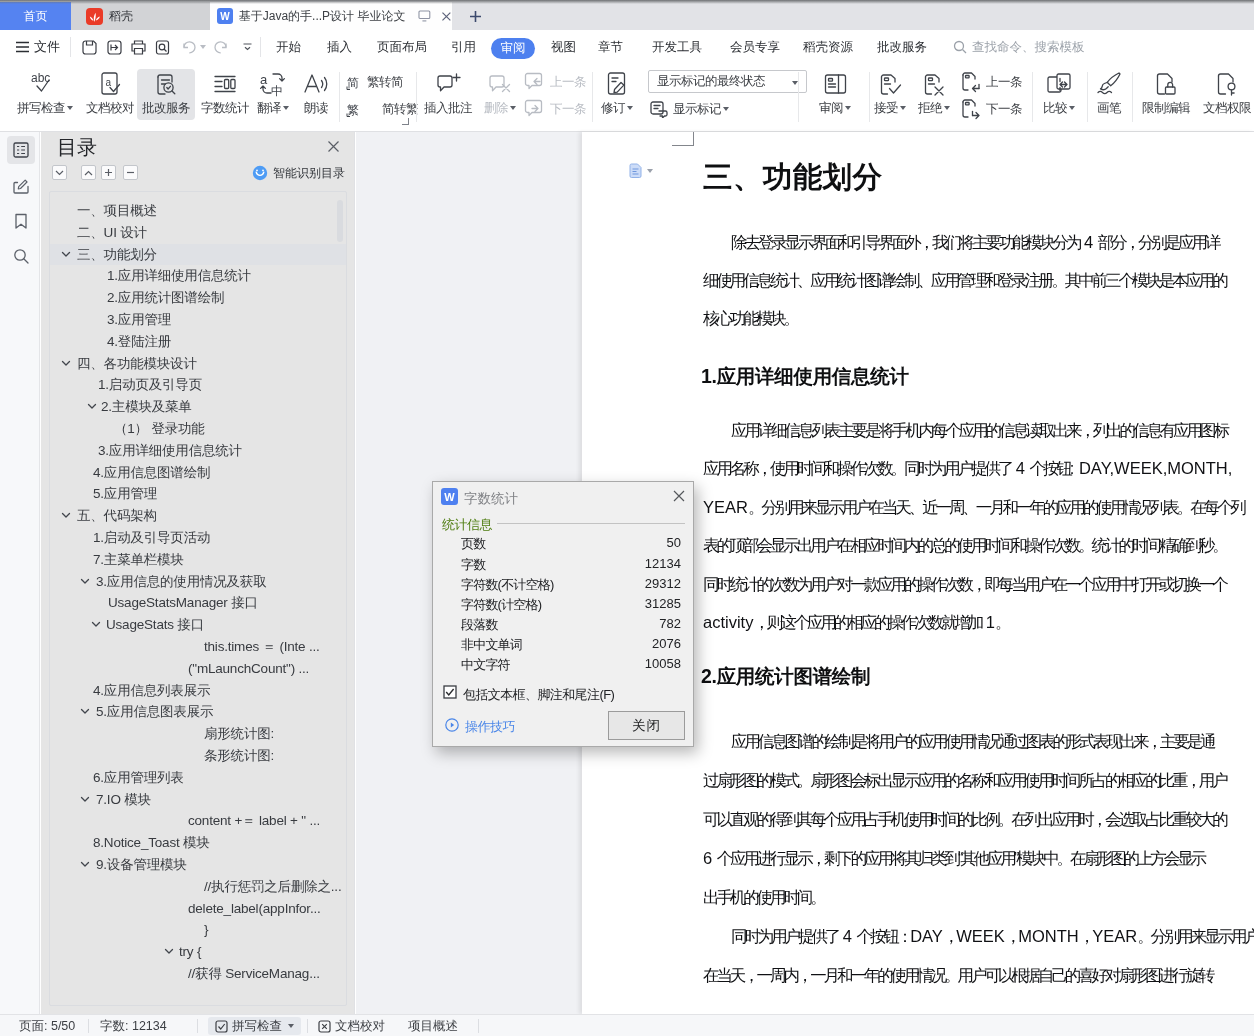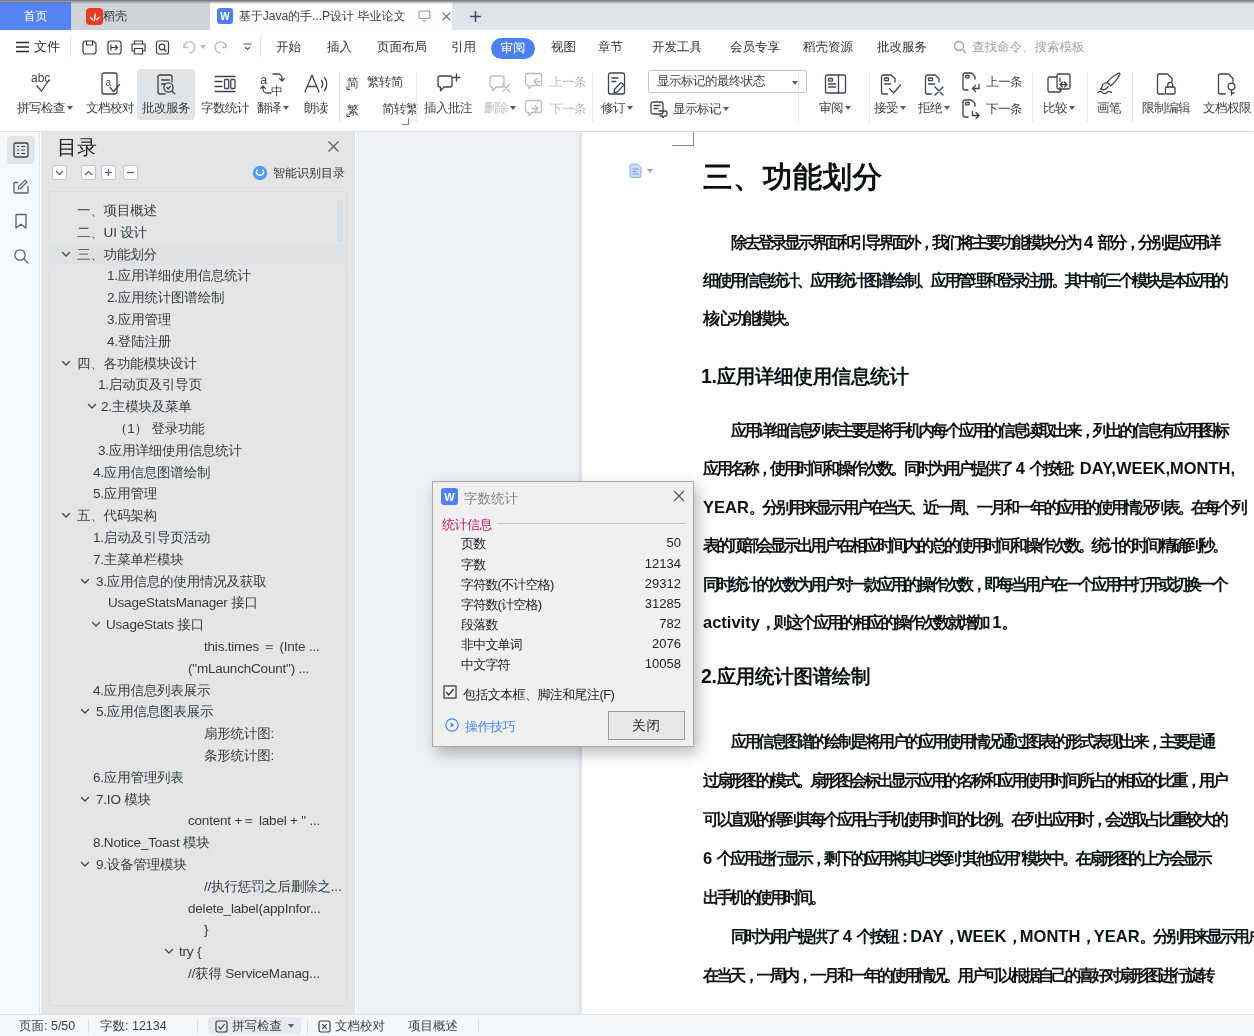--- a/index.html
+++ b/index.html
@@ -1,21 +1,21 @@
 <!DOCTYPE html>
 <html><head><meta charset="utf-8">
 <style>
 *{margin:0;padding:0;box-sizing:border-box}
 html,body{width:1254px;height:1036px;overflow:hidden;font-family:"Liberation Sans",sans-serif;background:#fff}
 #app{position:relative;width:1254px;height:1036px}
 
 #tabbar{position:absolute;left:0;top:0;width:1254px;height:30px;background:#e2e3e7}
 #tabbar .topline{position:absolute;left:0;top:0;width:1254px;height:4px;background:linear-gradient(#6f7174,rgba(226,227,231,0));z-index:5}
 .tab1{position:absolute;left:0;top:2px;width:71px;height:28px;background:#5583f1;color:#fff;font-size:12px;display:flex;align-items:center;justify-content:center}
-.tab2{position:absolute;left:71px;top:2px;width:164px;height:28px;background:#d2d3d6;color:#2f3237;font-size:12px;display:flex;align-items:center;padding-left:15px}
+.tab2{position:absolute;left:71px;top:2px;width:164px;height:28px;background:#d2d3d6;color:#2f3237;font-size:12px;display:flex;align-items:center;gap:6px;padding-left:15px}
 .tab3{position:absolute;left:210px;top:2px;width:242px;height:28px;background:#fefefe;color:#3d4045;font-size:12px;display:flex;align-items:center;padding-left:7px;white-space:nowrap}
 .wicon{width:16px;height:16px;background:#4e80f0;border-radius:3px;color:#fff;font-size:10px;font-weight:bold;display:flex;align-items:center;justify-content:center;margin-right:6px}
 .plusbtn{position:absolute;left:462px;top:2px;width:26px;height:28px;color:#3c4a6d;font-size:17px;display:flex;align-items:center;justify-content:center}
 
 #menubar{position:absolute;left:0;top:30px;width:1254px;height:34px;background:#fff}
 .mi{position:absolute;top:0;height:34px;display:flex;align-items:center;color:#2b2e33;font-size:12.5px;letter-spacing:0}
 .msep{position:absolute;top:7px;width:1px;height:20px;background:#e4e5e8}
 .pill{position:absolute;left:491px;top:8px;width:44px;height:21px;background:#4d80ef;border-radius:11px;color:#fff;font-size:12.5px;display:flex;align-items:center;justify-content:center}
 
 #ribbon{position:absolute;left:0;top:64px;width:1254px;height:68px;background:#fff;border-bottom:1px solid #dfe0e3}
@@ -42,21 +42,21 @@
 #toctitle{position:absolute;left:16px;top:2px;font-size:20px;color:#24262a}
 #tocx{position:absolute;left:286px;top:7px}
 .tbtn{position:absolute;top:33px;width:15px;height:15px;border:1px solid #c3c6cb;border-radius:2px;background:#fbfbfc;display:flex;align-items:center;justify-content:center}
 #smart{position:absolute;left:211px;top:33px;height:16px;display:flex;align-items:center;gap:5px;font-size:12px;color:#33363b}
 #toclist{position:absolute;left:8px;top:59px;width:298px;height:815px;border:1px solid #dadce0;border-radius:2px;overflow:hidden}
 .trow{position:relative;height:21.8px;line-height:21.8px;font-size:13.5px;color:#383b40;white-space:nowrap;letter-spacing:-.2px}
 .trow.sel{background:#dfe1e5}
 .tch{position:absolute;top:7px}
 #tocsb{position:absolute;left:287px;top:8px;width:6px;height:42px;background:#d9dbdf;border-radius:3px}
 
-.dl{position:absolute;white-space:pre;color:#101114;font-size:16.5px;letter-spacing:-3.1px;font-weight:700}
+.dl{position:absolute;white-space:pre;color:#101114;font-size:16.5px;letter-spacing:-3.1px;font-weight:400}
 .dl .lt{letter-spacing:0}
 .h1{position:absolute;white-space:pre;color:#0e0f11;font-size:29.5px;font-weight:bold;letter-spacing:.4px}
 .h2{position:absolute;white-space:pre;color:#0e0f11;font-size:19.5px;font-weight:bold;letter-spacing:-.3px}
 
 #statusbar{position:absolute;left:0;top:1014px;width:1254px;height:22px;background:#f6f7f9;border-top:1px solid #e2e3e6;font-size:12.5px;color:#3c3f44}
 .si{position:absolute;top:0;height:22px;display:flex;align-items:center;gap:4px}
 .ssep{position:absolute;top:4px;width:1px;height:14px;background:#dcdee2}
 
 #dlg{position:absolute;left:432px;top:481px;width:262px;height:266px;background:#f0f0f0;border:1px solid #a9a9a9;box-shadow:4px 6px 14px rgba(0,0,0,.28)}
 .drow{position:absolute;left:28px;width:220px;font-size:13px;color:#212225;letter-spacing:-.8px}
@@ -572,21 +572,21 @@
  <div class="si" style="left:408px">项目概述</div>
  <div class="ssep" style="left:478px"></div>
 </div>
 
 <div id="dlg">
  <div style="position:absolute;left:8px;top:6px;width:17px;height:17px;background:#4e80f0;border-radius:3px;color:#fff;font-size:11px;font-weight:bold;display:flex;align-items:center;justify-content:center">W</div>
  <div style="position:absolute;left:31px;top:8px;font-size:13.5px;color:#808286">字数统计</div>
  <div style="position:absolute;left:239px;top:7px"><svg width="14" height="14" viewBox="0 0 14 14">
           <path d="M2 2l10 10M12 2L2 12" stroke="#55585c" stroke-width="1.2"></path>
         </svg></div>
- <div style="position:absolute;left:9px;top:34px;font-size:13px;color:#be185d;letter-spacing:-.5px">统计信息</div>
+ <div style="position:absolute;left:9px;top:34px;font-size:13px;color:#4d7c0f;letter-spacing:-.5px">统计信息</div>
  <div style="position:absolute;left:64px;top:41px;width:188px;height:1px;background:#c3c3c3"></div>
  <div class="drow" style="top:53px">页数<span class="dval">50</span></div>
  <div class="drow" style="top:73.5px">字数<span class="dval">12134</span></div>
  <div class="drow" style="top:93.5px">字符数(不计空格)<span class="dval">29312</span></div>
  <div class="drow" style="top:113.5px">字符数(计空格)<span class="dval">31285</span></div>
  <div class="drow" style="top:133.5px">段落数<span class="dval">782</span></div>
  <div class="drow" style="top:153.5px">非中文单词<span class="dval">2076</span></div>
  <div class="drow" style="top:173.5px">中文字符<span class="dval">10058</span></div>
  <div style="position:absolute;left:10px;top:203px"><svg width="14" height="14" viewBox="0 0 14 14">
           <rect x="1" y="1" width="12" height="12" stroke="#3a3d42" stroke-width="1.3" fill="#fff"></rect>

